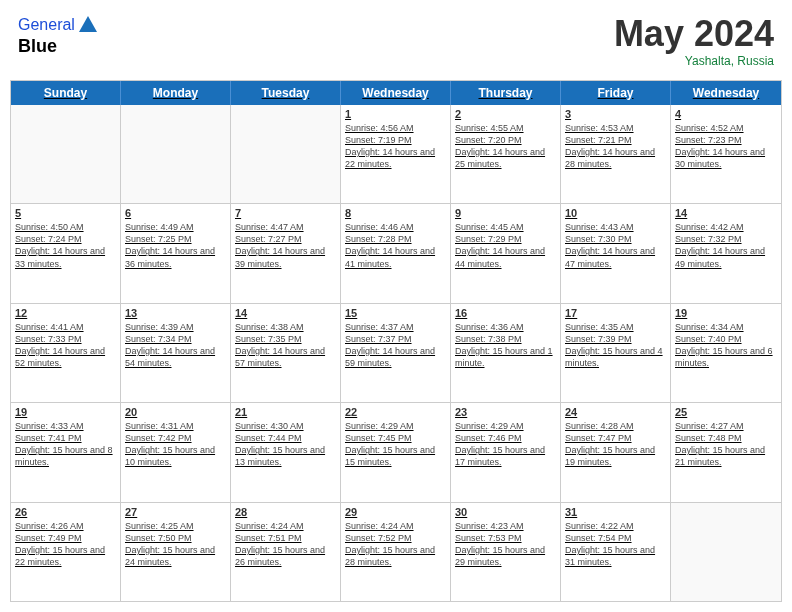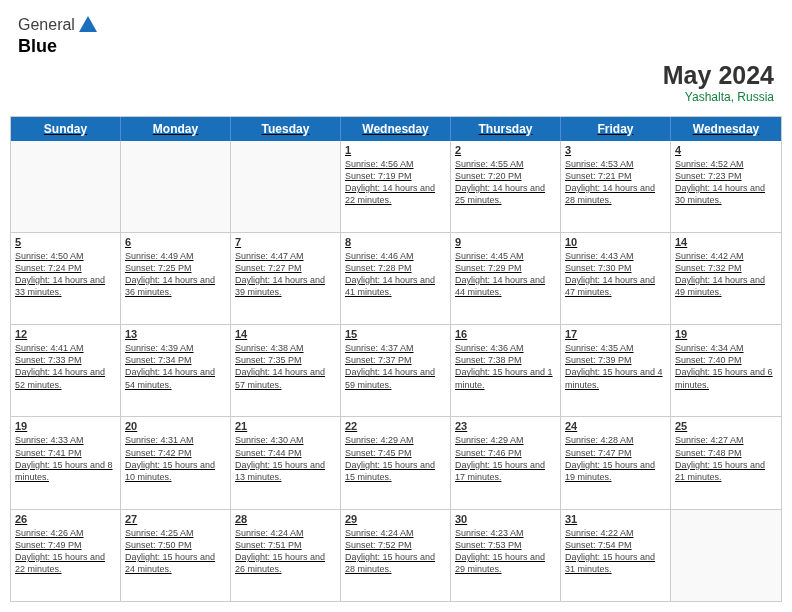--- a/index.html
+++ b/index.html
@@ -21,36 +21,35 @@
       display: flex;
       justify-content: space-between;
       align-items: flex-start;
       margin-bottom: 8px;
       padding: 4px 8px;
     }
     .logo {
       display: flex;
       align-items: center;
     }
-    .logo-general { color: #404040; }
+    .logo-general { color: #1d4ed8; }
     .logo-blue { color: #1a6fba; }
     .logo-icon {
       width: 22px;
       height: 22px;
       margin-left: 2px;
     }
     .title-block {
       text-align: right;
     }
     .month-title {
-      font-size: 25px;
+      font-size: 36px;
       font-weight: bold;
       color: #333;
       line-height: 1.1;
-      margin-top: 48px;
     }
     .location-title {
       font-size: 12px;
       color: #15803d;
     }
     .calendar {
       flex: 1;
       display: flex;
       flex-direction: column;
       border: 1px solid #ccc;

